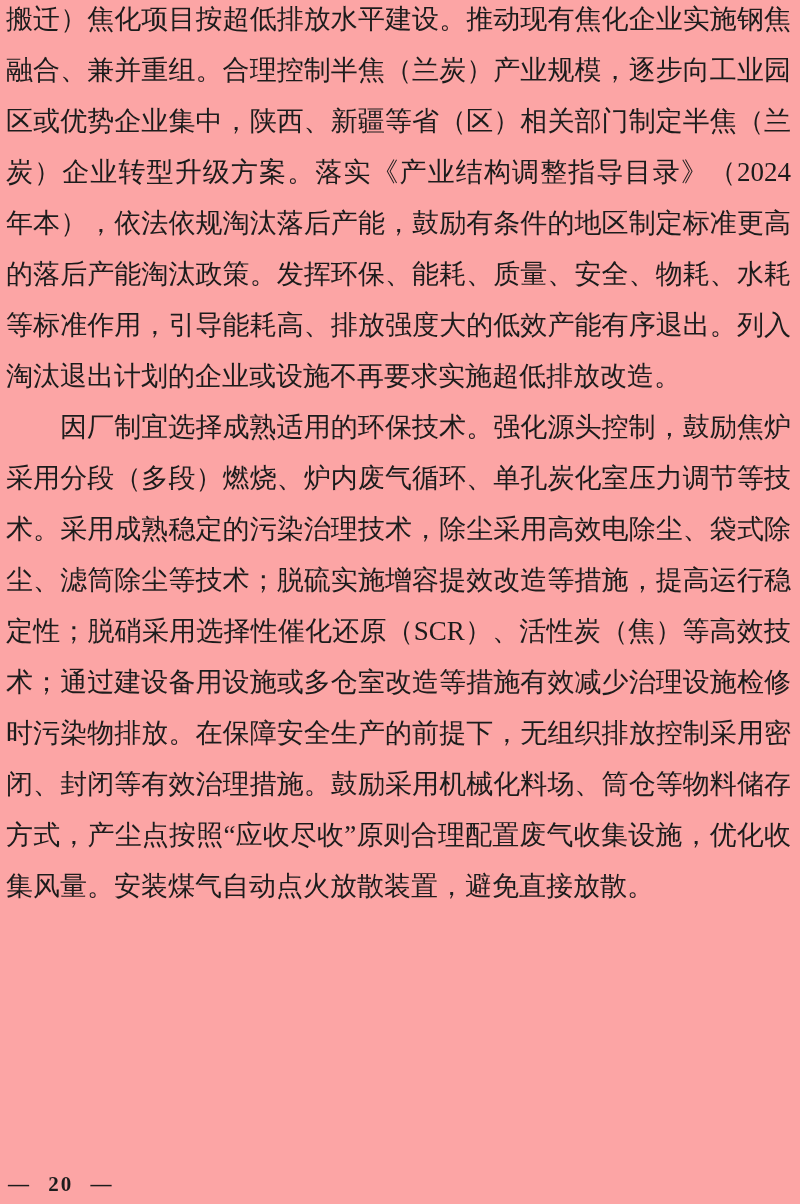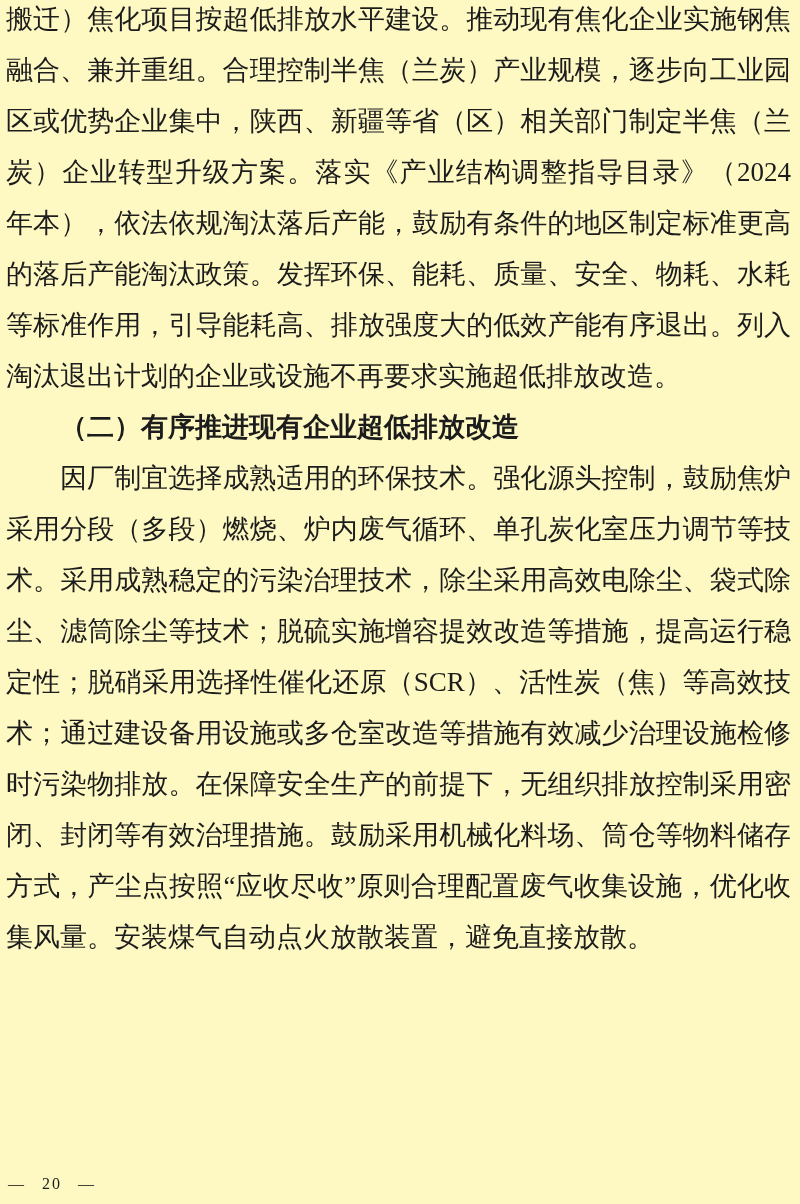--- a/index.html
+++ b/index.html
@@ -4,21 +4,21 @@
 <style>
   html, body {
     margin: 0;
     padding: 0;
     background: #ffffff;
   }
   .page {
     position: relative;
     width: 800px;
     height: 1204px;
-    background: #fef9c3;
+    background: #fca5a5;
     overflow: hidden;
     font-family: "Liberation Serif", "DejaVu Serif", serif;
     color: #1c1c1c;
   }
   .content {
     padding: 0 9px 0 6px;
     margin-top: -6px;
   }
   .para, .heading {
     margin: 0;
@@ -31,30 +31,30 @@
   .heading {
     font-weight: bold;
   }
   .indent, .heading {
     text-indent: 2em;
   }
   .footer {
     position: absolute;
     left: 8px;
     bottom: 6px;
-    font-size: 16px;
+    font-size: 21px;
     line-height: 28px;
     letter-spacing: 2px;
     word-spacing: 10px;
     color: #1c1c1c;
+    font-weight: bold;
   }
 </style>
 </head>
 <body>
 
 <div class="page">
   <div class="content">
     <p class="para">搬迁）焦化项目按超低排放水平建设。推动现有焦化企业实施钢焦融合、兼并重组。合理控制半焦（兰炭）产业规模，逐步向工业园区或优势企业集中，陕西、新疆等省（区）相关部门制定半焦（兰炭）企业转型升级方案。落实《产业结构调整指导目录》（2024 年本），依法依规淘汰落后产能，鼓励有条件的地区制定标准更高的落后产能淘汰政策。发挥环保、能耗、质量、安全、物耗、水耗等标准作用，引导能耗高、排放强度大的低效产能有序退出。列入淘汰退出计划的企业或设施不再要求实施超低排放改造。</p>
-    <h2 class="heading">（二）有序推进现有企业超低排放改造</h2>
     <p class="para indent">因厂制宜选择成熟适用的环保技术。强化源头控制，鼓励焦炉采用分段（多段）燃烧、炉内废气循环、单孔炭化室压力调节等技术。采用成熟稳定的污染治理技术，除尘采用高效电除尘、袋式除尘、滤筒除尘等技术；脱硫实施增容提效改造等措施，提高运行稳定性；脱硝采用选择性催化还原（SCR）、活性炭（焦）等高效技术；通过建设备用设施或多仓室改造等措施有效减少治理设施检修时污染物排放。在保障安全生产的前提下，无组织排放控制采用密闭、封闭等有效治理措施。鼓励采用机械化料场、筒仓等物料储存方式，产尘点按照“应收尽收”原则合理配置废气收集设施，优化收集风量。安装煤气自动点火放散装置，避免直接放散。</p>
   </div>
   <div class="footer">— 20 —</div>
 </div>
 
 </body></html>

